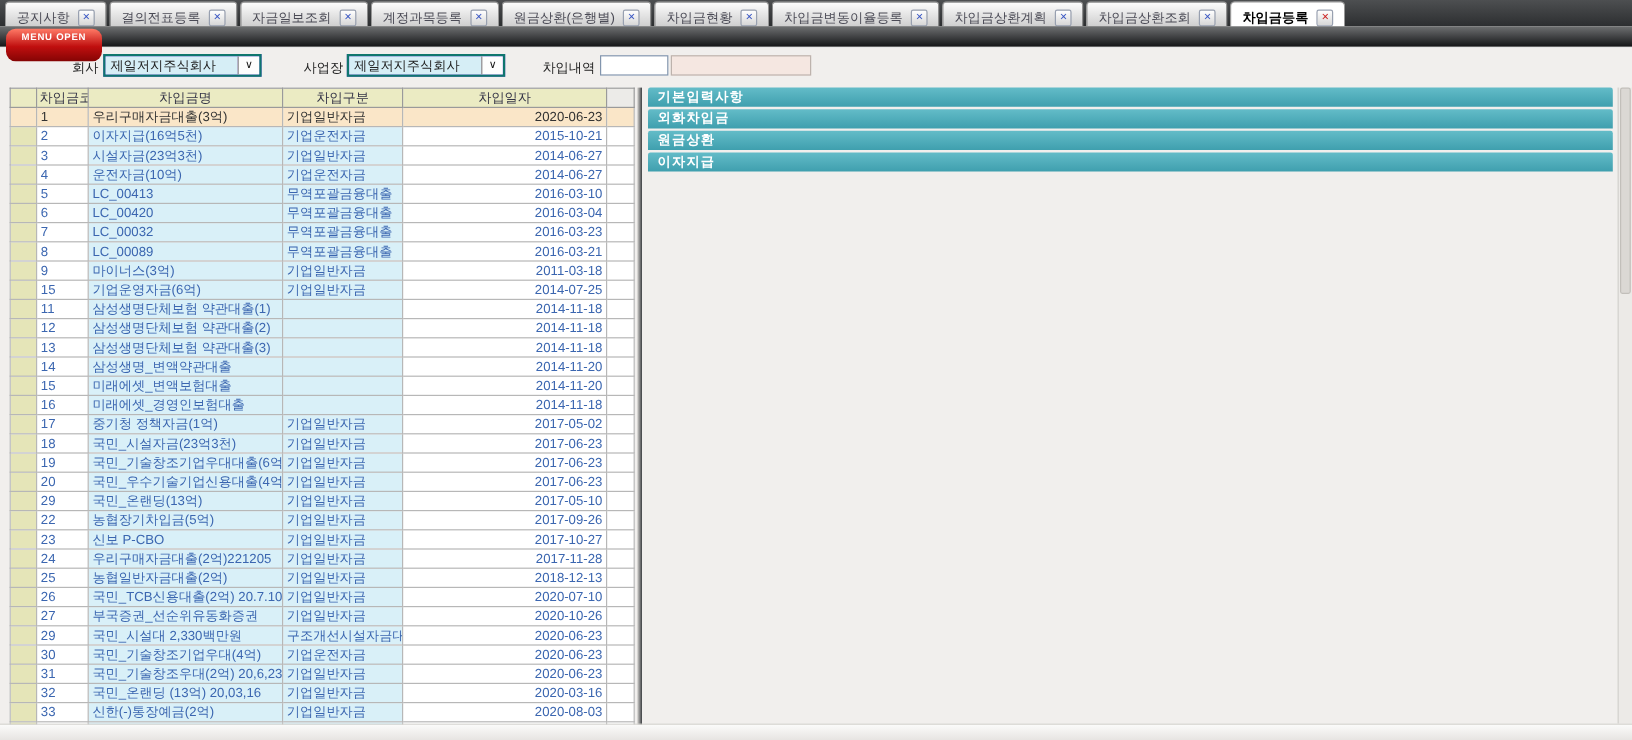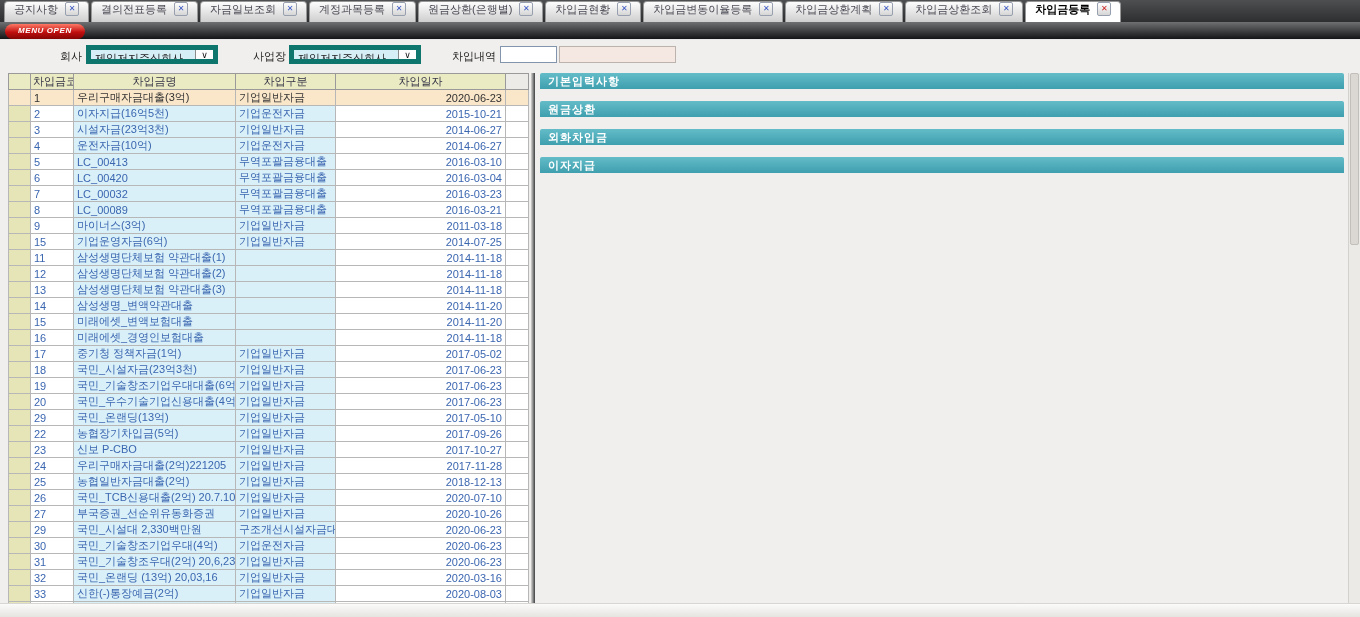--- a/index.html
+++ b/index.html
@@ -7,40 +7,40 @@
     --header-yellow:#ebebc3; --selector-yellow:#e5e5b8; --row-highlight:#fae6c8;
     --grid-text-blue:#3b66b0; --menu-red:#c41414; --tab-close-blue:#3a57c4;
     --tab-close-red:#cc2222; --pink-field:#f5e7e1;
   }
   html,body{margin:0;padding:0}
   body{width:1360px;height:617px;background:#f1efed;font-family:"Liberation Sans","DejaVu Sans",sans-serif;font-size:11px;color:#222;overflow:hidden}
   #app{position:relative;width:1360px;height:617px;overflow:hidden;background:#f1efed}
 
   
   #tabbar{height:22px;background:linear-gradient(#4d4f51,#2c2e30);display:flex;align-items:flex-end;padding-left:4px;gap:2px}
-  .tab{height:20px;display:flex;align-items:flex-start;gap:7px;padding:0 9px;background:linear-gradient(#fdfdfd,#cecece);border:1px solid #979797;border-bottom:none;border-radius:4px 4px 0 0;color:#4a4a55;white-space:nowrap;cursor:default}
+  .tab{height:20px;display:flex;align-items:flex-end;gap:7px;padding:0 9px;background:linear-gradient(#fdfdfd,#cecece);border:1px solid #979797;border-bottom:none;border-radius:4px 4px 0 0;color:#4a4a55;white-space:nowrap;cursor:default}
   .tab.active{background:#fff;color:#000;font-weight:bold}
   .tab-close{width:12px;height:12px;border:1px solid #98a0b0;background:linear-gradient(#ffffff,#d6d6d6);color:var(--tab-close-blue);font-size:8px;line-height:11px;text-align:center;border-radius:2px;font-weight:bold}
   .tab.active .tab-close{color:var(--tab-close-red)}
 
   
   #menuband{height:17px;background:linear-gradient(#6e7071,#141517);position:relative;border-bottom:1px solid #e8e8e8}
-  #menu-open{position:absolute;left:5px;top:2px;height:15px;padding:0 13px;border-radius:8px;
-    background:linear-gradient(#ff7a66,#c00f0f 55%,#850404);color:#fff;font-size:8px;font-weight:bold;font-style:italic;letter-spacing:.6px;line-height:13px;cursor:pointer}
+  #menu-open{position:absolute;left:5px;top:2px;height:27px;padding:0 13px;border-radius:8px;
+    background:linear-gradient(#ff7a66,#c00f0f 55%,#850404);color:#fff;font-size:8px;font-weight:bold;letter-spacing:.6px;line-height:13px;cursor:pointer}
 
   #content{position:absolute;top:40px;left:0;right:0;bottom:0}
 
   
   #filterbar{position:absolute;top:0;left:0;right:0;height:30px}
   .flabel{position:absolute;top:9px;color:#222;white-space:nowrap}
   .fsel{position:absolute;top:5px;height:19px}
   .finp{position:absolute;top:6px;height:17px}
 
   
-  .sel{border:5px solid #0f766e;background:#8b5cf6;display:flex;box-sizing:border-box;height:19px}
+  .sel{border:2px solid #0f766e;background:#8b5cf6;display:flex;box-sizing:border-box;height:19px}
   .sel-text{flex:1;padding:1px 4px;line-height:15px;overflow:hidden;white-space:nowrap;background:#fff}
   .sel.blue .sel-text{background:var(--field-blue)}
   .sel-arrow{width:17px;border-left:1px solid #8a8a8a;background:#fdfdfd;display:flex;align-items:center;justify-content:center;font-size:9px;color:#111}
   .inp{border:1px solid #8295ad;background:#fff;box-sizing:border-box;height:17px;line-height:15px;padding:0 3px;overflow:hidden;white-space:nowrap}
   .inp.pink{background:var(--pink-field);border-color:#bdb3ad}
 
   
   #grid{position:absolute;left:8px;top:33px;border-collapse:collapse;table-layout:fixed;width:520px;background:#fff}
   #grid th{background:var(--header-yellow);color:#333346;font-weight:normal;height:15px;border:1px solid #9a9a9a;padding:0 2px;overflow:hidden;white-space:nowrap}
   #grid td{height:14.74px;border:1px solid #b7b7b7;padding:0 3px;overflow:hidden;white-space:nowrap;color:var(--grid-text-blue)}
@@ -49,21 +49,21 @@
   #grid td.c-code,#grid td.c-date,#grid td.c-fill{background:#fff}
   #grid th.c-fill{background:#ecebe8}
   #grid td.c-date{text-align:right}
   #grid tr.selected td{background:var(--row-highlight);color:#333}
   #grid tr.selected td.c-sel{background:var(--row-highlight)}
 
   #splitter{position:absolute;left:531px;top:33px;bottom:10px;width:4px;background:linear-gradient(90deg,#d8d6d3,#3c3f42)}
 
   
   #panel{position:absolute;left:540px;top:33px;right:16px}
-  .sec{margin-bottom:12px}
+  .sec{margin-bottom:2px}
   .sec-h{height:16px;background:linear-gradient(#63bcc8,#3f9fae);color:#fff;font-weight:bold;line-height:16px;padding:0 8px;letter-spacing:1px;border-radius:2px 2px 0 0}
 
   
   #vscroll{position:absolute;right:0;top:33px;bottom:14px;width:11px;background:#eceae7;border-left:1px solid #d3d1ce}
   #vscroll .thumb{position:absolute;left:1px;right:1px;top:0;height:170px;background:#dbd8d4;border:1px solid #c2bfba;border-radius:2px}
   #footer{position:absolute;left:0;right:0;bottom:0;height:13px;background:linear-gradient(#fbfbfa,#e6e4e1);border-top:1px solid #d8d6d3}
 </style>
 </head>
 <body>
 
@@ -419,24 +419,24 @@
         </tbody>
     </table>
 
     <div id="splitter"></div>
 
     <div id="panel">
         <div class="sec">
           <div class="sec-h">기본입력사항</div>
         </div>
         <div class="sec">
-          <div class="sec-h">원금상환</div>
+          <div class="sec-h">외화차입금</div>
         </div>
         <div class="sec">
-          <div class="sec-h">외화차입금</div>
+          <div class="sec-h">원금상환</div>
         </div>
         <div class="sec">
           <div class="sec-h">이자지급</div>
         </div>
       </div>
 
     <div id="vscroll">
         <div class="thumb"></div>
       </div>
     <div id="footer"></div>

